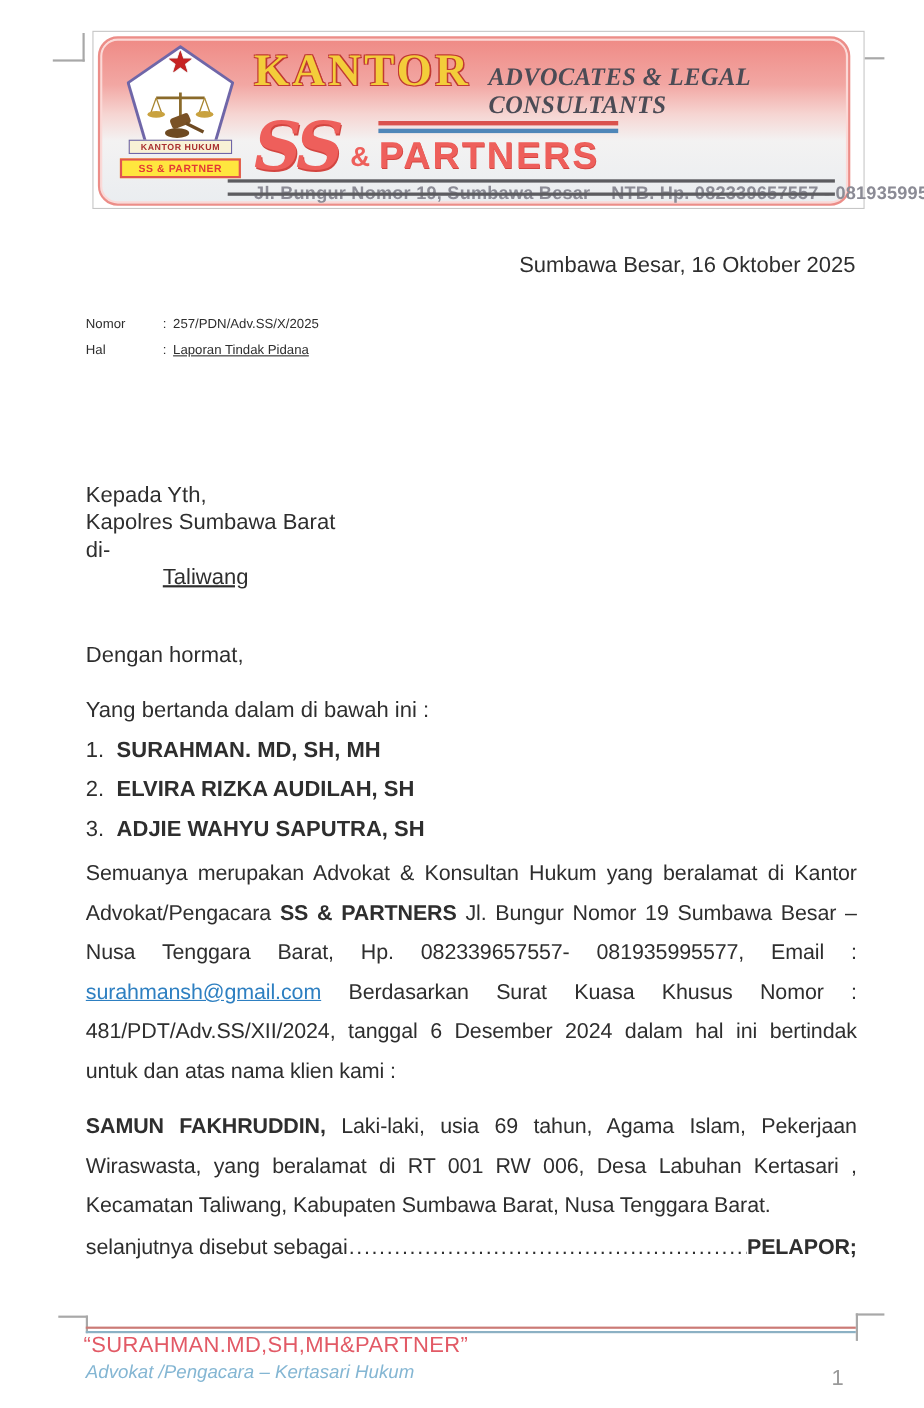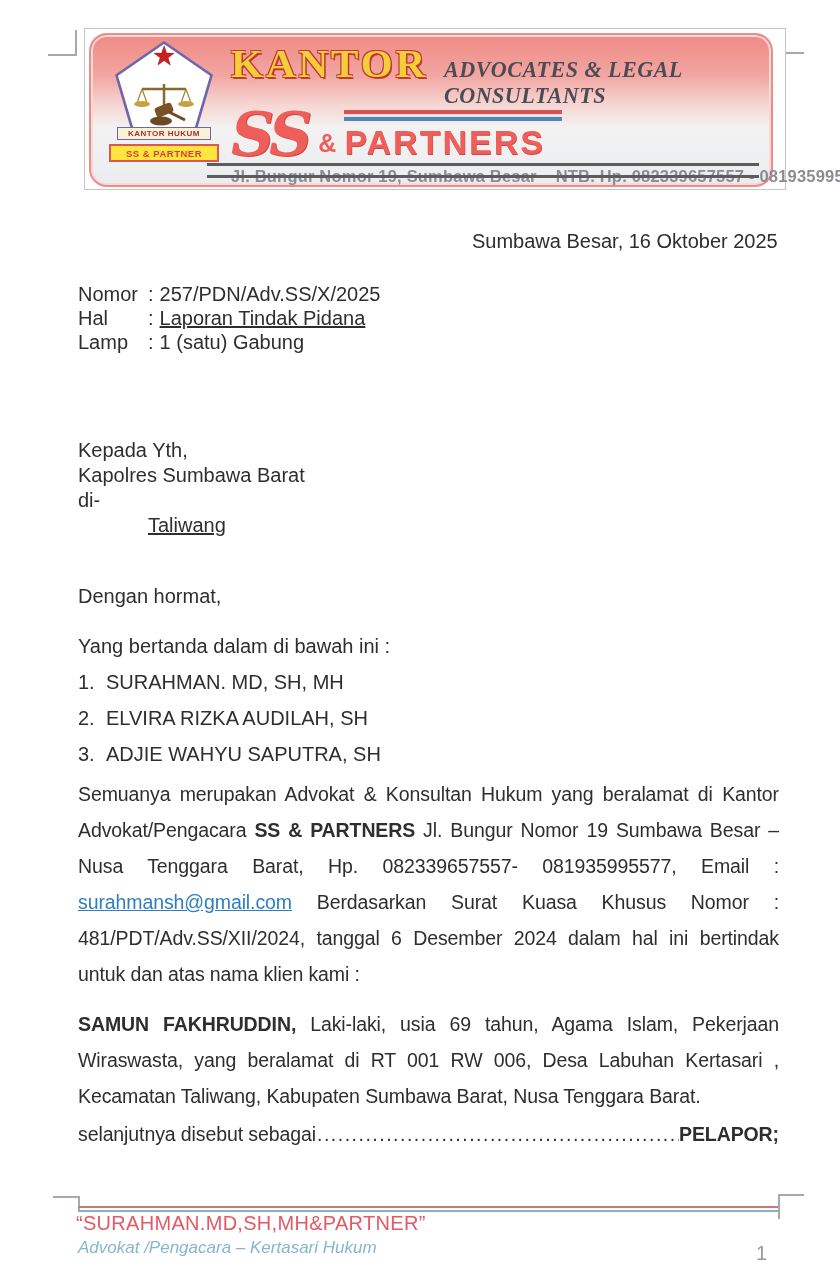--- a/index.html
+++ b/index.html
@@ -48,32 +48,32 @@
   .bar-red{background:#da524d;}
   .bar-blue{background:#4f86b8;margin-bottom:4px;}
   .lh-partners{font-size:34px;font-weight:bold;letter-spacing:2px;color:#ee5f5b;line-height:1;
                text-shadow:.5px .5px 0 #d34540;}
   .lh-addr{margin-top:7px;font-size:16.5px;font-weight:bold;color:#8b8b95;letter-spacing:.2px;white-space:nowrap;}
   .lh-rule{position:absolute;left:116px;right:12px;bottom:7px;height:9px;
            border-top:3px solid #5c5c60;border-bottom:3px solid #5c5c60;}
 
   
   .date{position:absolute;left:472px;top:230px;font-size:20px;}
-  .meta{position:absolute;left:78px;top:282px;font-size:20px;line-height:24px;}
+  .meta{position:absolute;left:78px;top:282px;font-size:12px;line-height:24px;}
   .meta-row .lbl{display:inline-block;width:70px;}
   .meta-row .colon{display:inline-block;margin-right:6px;}
   .u{text-decoration:underline;}
   .recipient{position:absolute;left:78px;top:438px;font-size:20px;line-height:25px;}
   .recipient .city{margin-left:70px;text-decoration:underline;}
   .salutation{position:absolute;left:78px;top:585px;font-size:20px;}
   .intro{position:absolute;left:78px;top:635px;font-size:20px;}
   .signatories{position:absolute;left:78px;top:664px;font-size:20px;}
   .sig-row{display:flex;height:36px;align-items:center;}
   .sig-no{width:28px;}
-  .sig-name{font-weight:normal;}
+  .sig-name{font-weight:bold;}
   .para{position:absolute;left:78px;width:701px;font-size:19.5px;line-height:36px;
         text-align:justify;letter-spacing:-.1px;}
   .para1{top:776px;}
   .para2{top:1006px;}
   .b{font-weight:bold;}
   a.email{color:#2d7fc1;text-decoration:underline;cursor:pointer;}
   .leader-line{display:flex;align-items:baseline;margin-top:2px;text-align:left;}
   .leader-dots{flex:1;overflow:hidden;white-space:nowrap;letter-spacing:1.5px;padding:0 1px;}
 
   
@@ -140,23 +140,20 @@
 
   <div class="date">Sumbawa Besar, 16 Oktober 2025</div>
 
   <div class="meta">
     <div class="meta-row">
       <span class="lbl">Nomor</span><span class="colon">:</span><span>257/PDN/Adv.SS/X/2025</span>
     </div>
     <div class="meta-row">
       <span class="lbl">Hal</span><span class="colon">:</span><span class="u">Laporan Tindak Pidana</span>
     </div>
-    <div class="meta-row">
-      <span class="lbl">Lamp</span><span class="colon">:</span><span>1 (satu) Gabung</span>
-    </div>
   </div>
 
   <div class="recipient">
     <div>Kepada Yth,</div>
     <div>Kapolres Sumbawa Barat</div>
     <div>di-</div>
     <div class="city">Taliwang</div>
   </div>
 
   <div class="salutation">Dengan hormat,</div>

